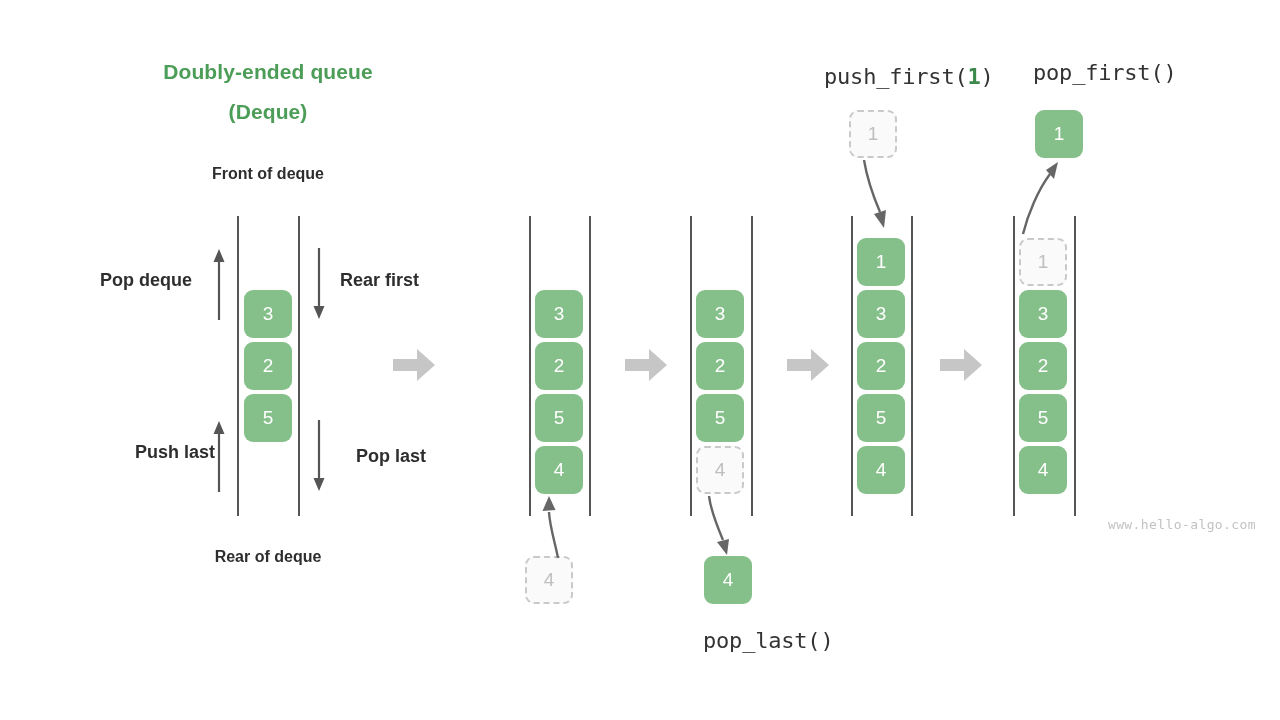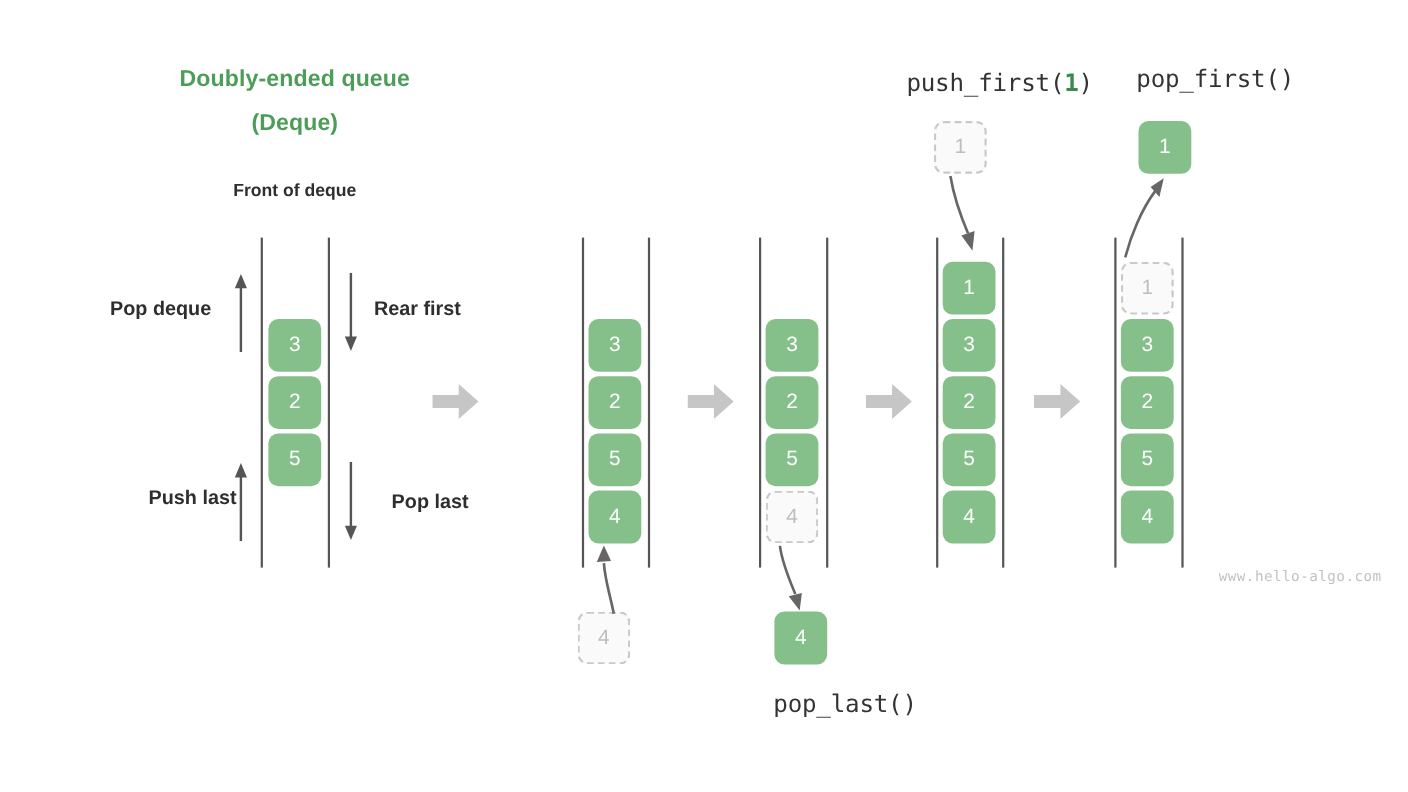--- a/index.html
+++ b/index.html
@@ -120,20 +120,21 @@
 </style>
 </head>
 <body>
 
 <div class="stage">
 
   <div class="title title-l1">Doubly-ended queue</div>
   <div class="title title-l2">(Deque)</div>
 
   <div class="bold-label front-label">Front of deque</div>
+  <div class="bold-label rear-label">Rear of deque</div>
 
   <div class="side-label" style="left:100px; top:270px;">Pop deque</div>
   <div class="side-label" style="left:340px; top:270px;">Rear first</div>
   <div class="side-label" style="left:95px; top:442px;margin-left:40px;">Push last</div>
   <div class="side-label" style="left:340px; top:446px;margin-left:16px;">Pop last</div>
 
   <svg class="thin-arrow" style="left:206px; top:248px;" width="26" height="72">
     <line x1="13" y1="72" x2="13" y2="12" stroke="#555555" stroke-width="2.2"></line>
     <polygon points="13,1 7.5,14 18.5,14" fill="#555555"></polygon>
   </svg>

